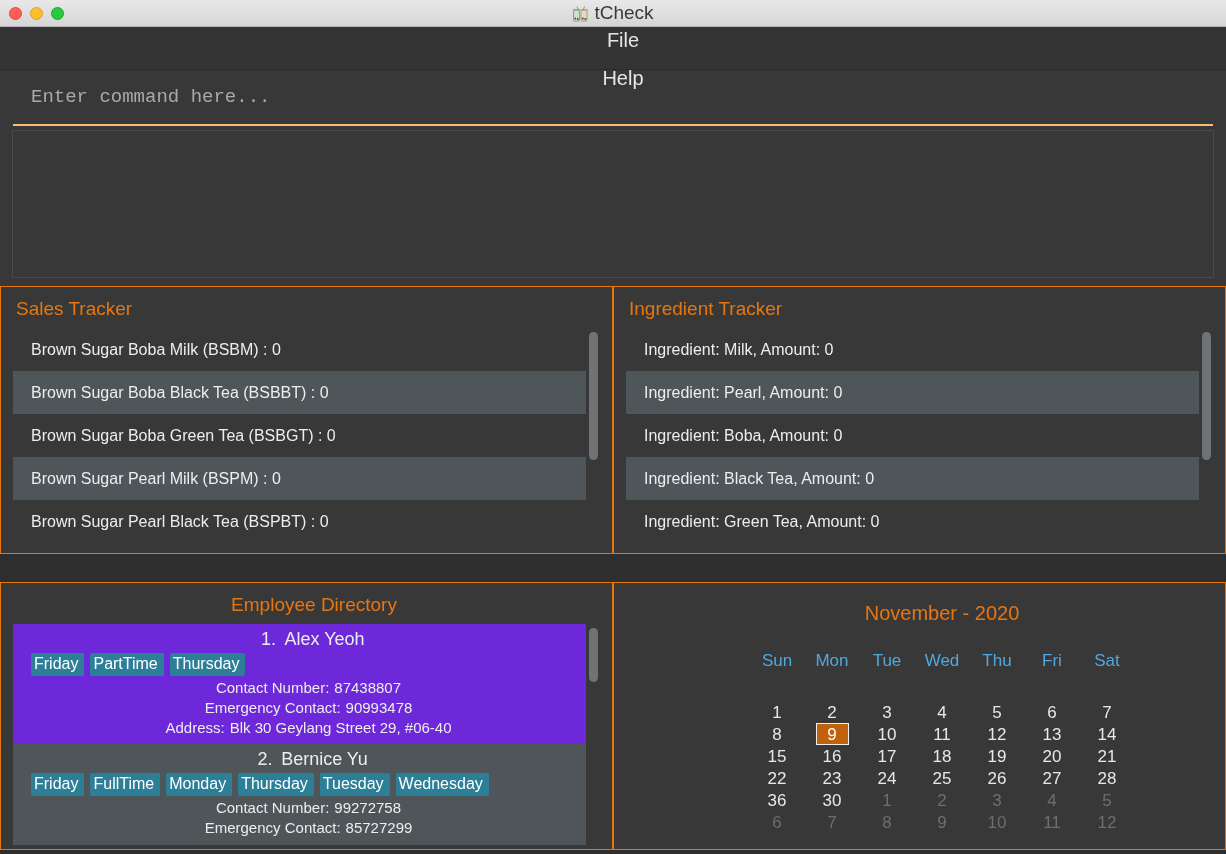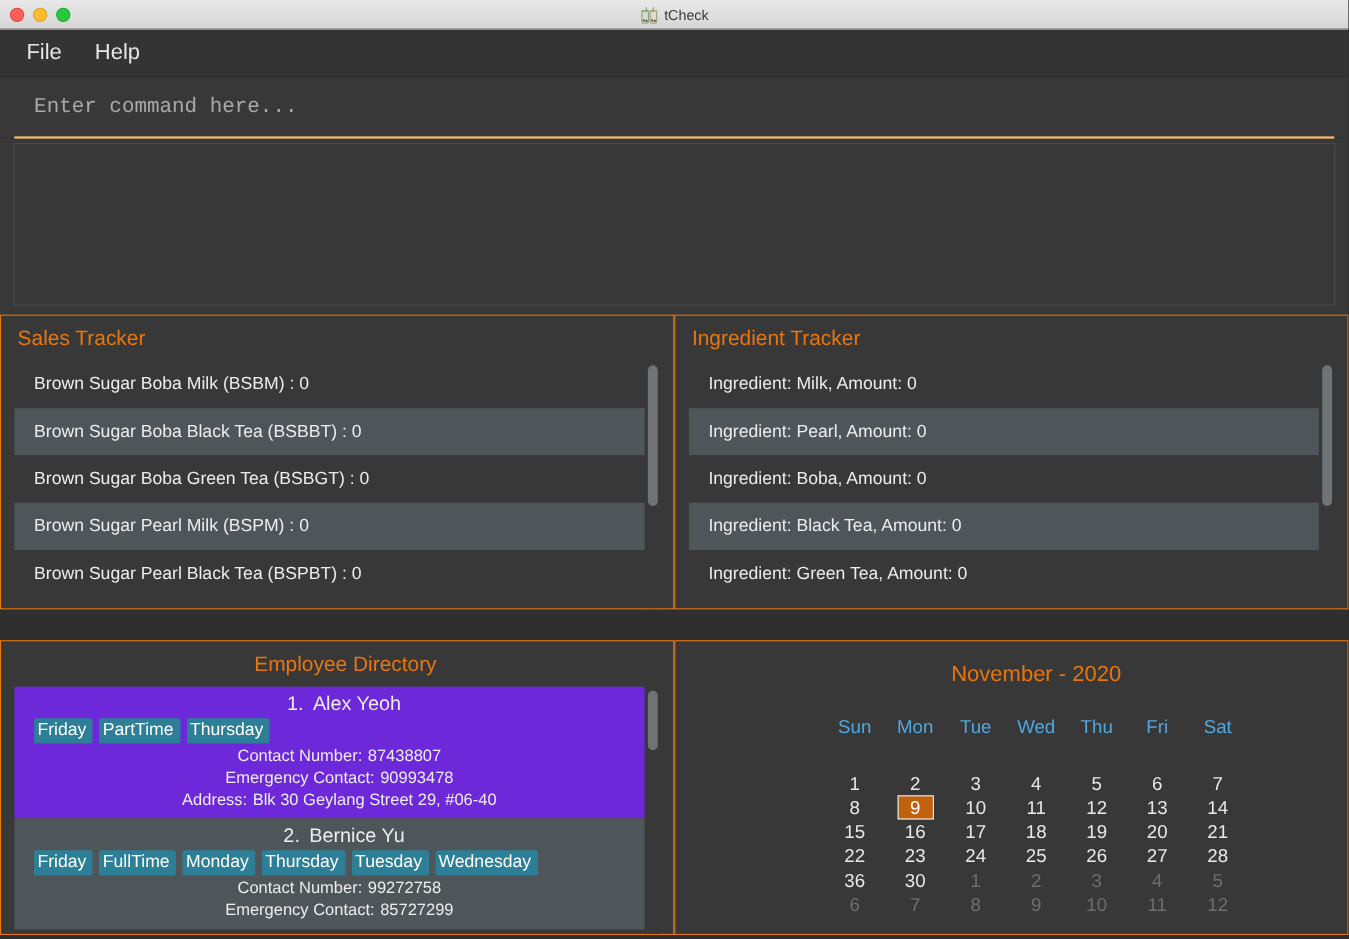--- a/index.html
+++ b/index.html
@@ -18,31 +18,32 @@
     display: flex; align-items: center;
     position: relative;
   }
   .traffic { display: flex; gap: 8px; padding-left: 9px; }
   .tl { width: 13px; height: 13px; border-radius: 50%; }
   .tl.red    { background: #ff5f57; border: 1px solid #e0443e; }
   .tl.yellow { background: #ffbd2e; border: 1px solid #dea123; }
   .tl.green  { background: #28c840; border: 1px solid #1aab29; }
   .win-title {
     position: absolute; left: 0; right: 0; text-align: center;
-    font-size: 13px; color: #3a3a3a;
+    font-size: 19px; color: #3a3a3a;
     display: flex; align-items: center; justify-content: center; gap: 5px;
   }
   .app-icon { display: inline-block; width: 17px; height: 17px; position: relative; top: 1px; }
 
   
   .menubar {
     height: 43px; background: #343434;
     display: flex; align-items: center;
-    padding-left: 20px; gap: 22px;
+    padding-left: 20px; gap: 12px;
     border-bottom: 1px solid #2b2b2b;
+    flex-direction: column;
   }
   .menu-item {
     color: #e6e6e6; font-size: 20px; line-height: 1;
     padding: 3px 4px; cursor: default;
   }
 
   
   .cmdbox {
     height: 56px; background: #383838;
     padding: 0 13px;

